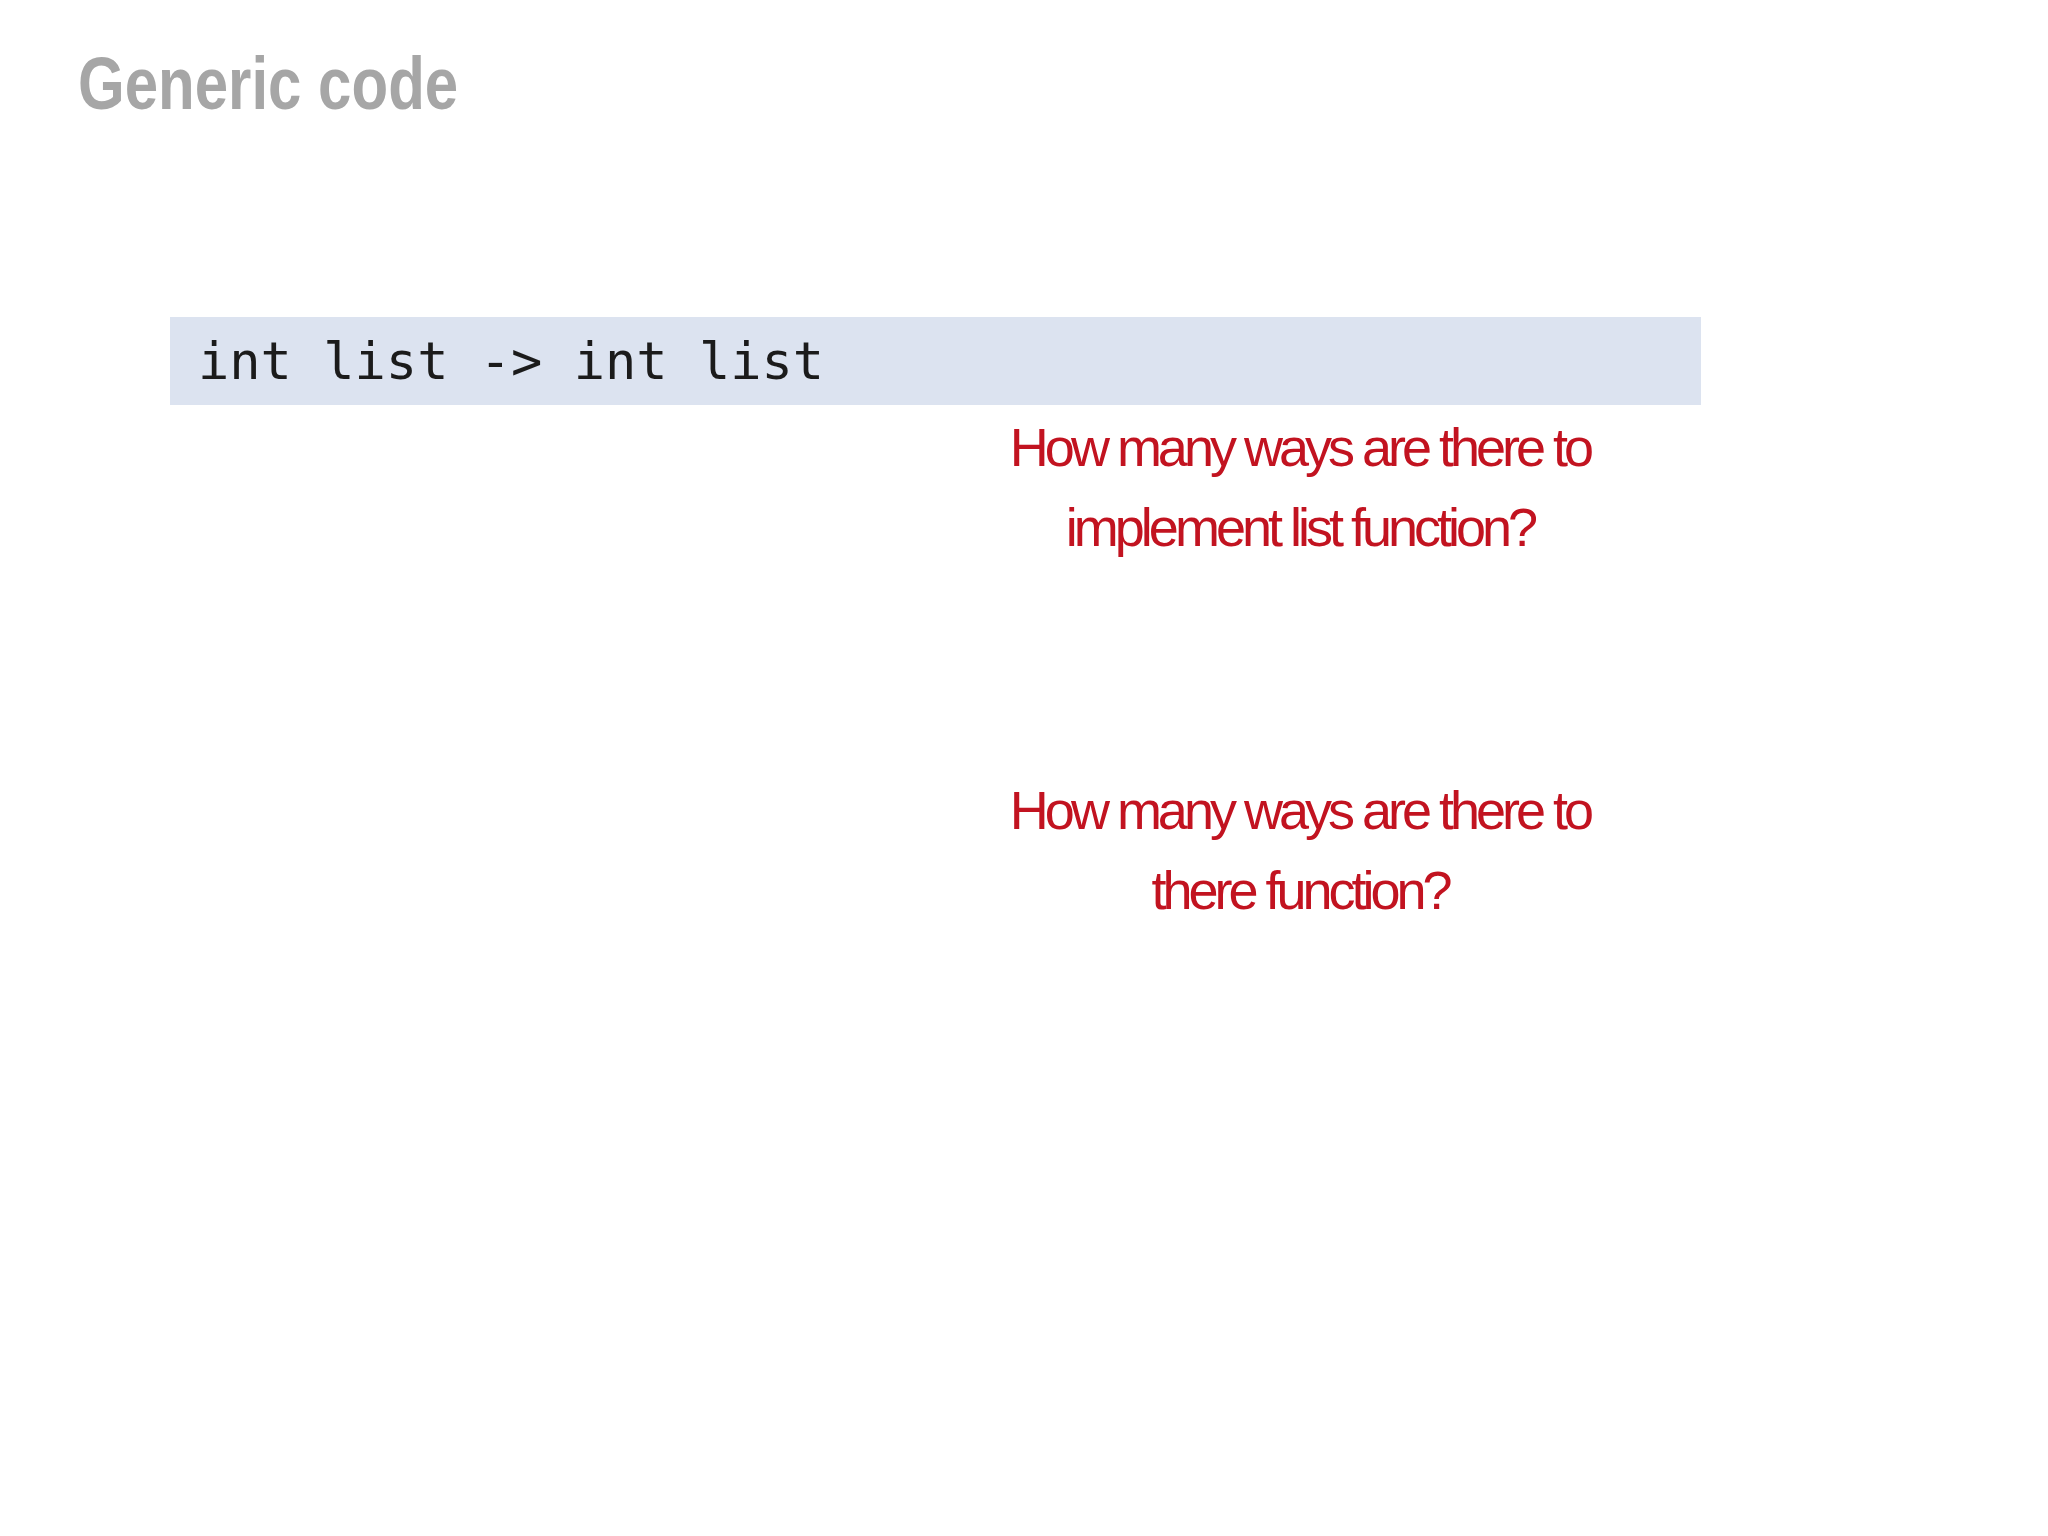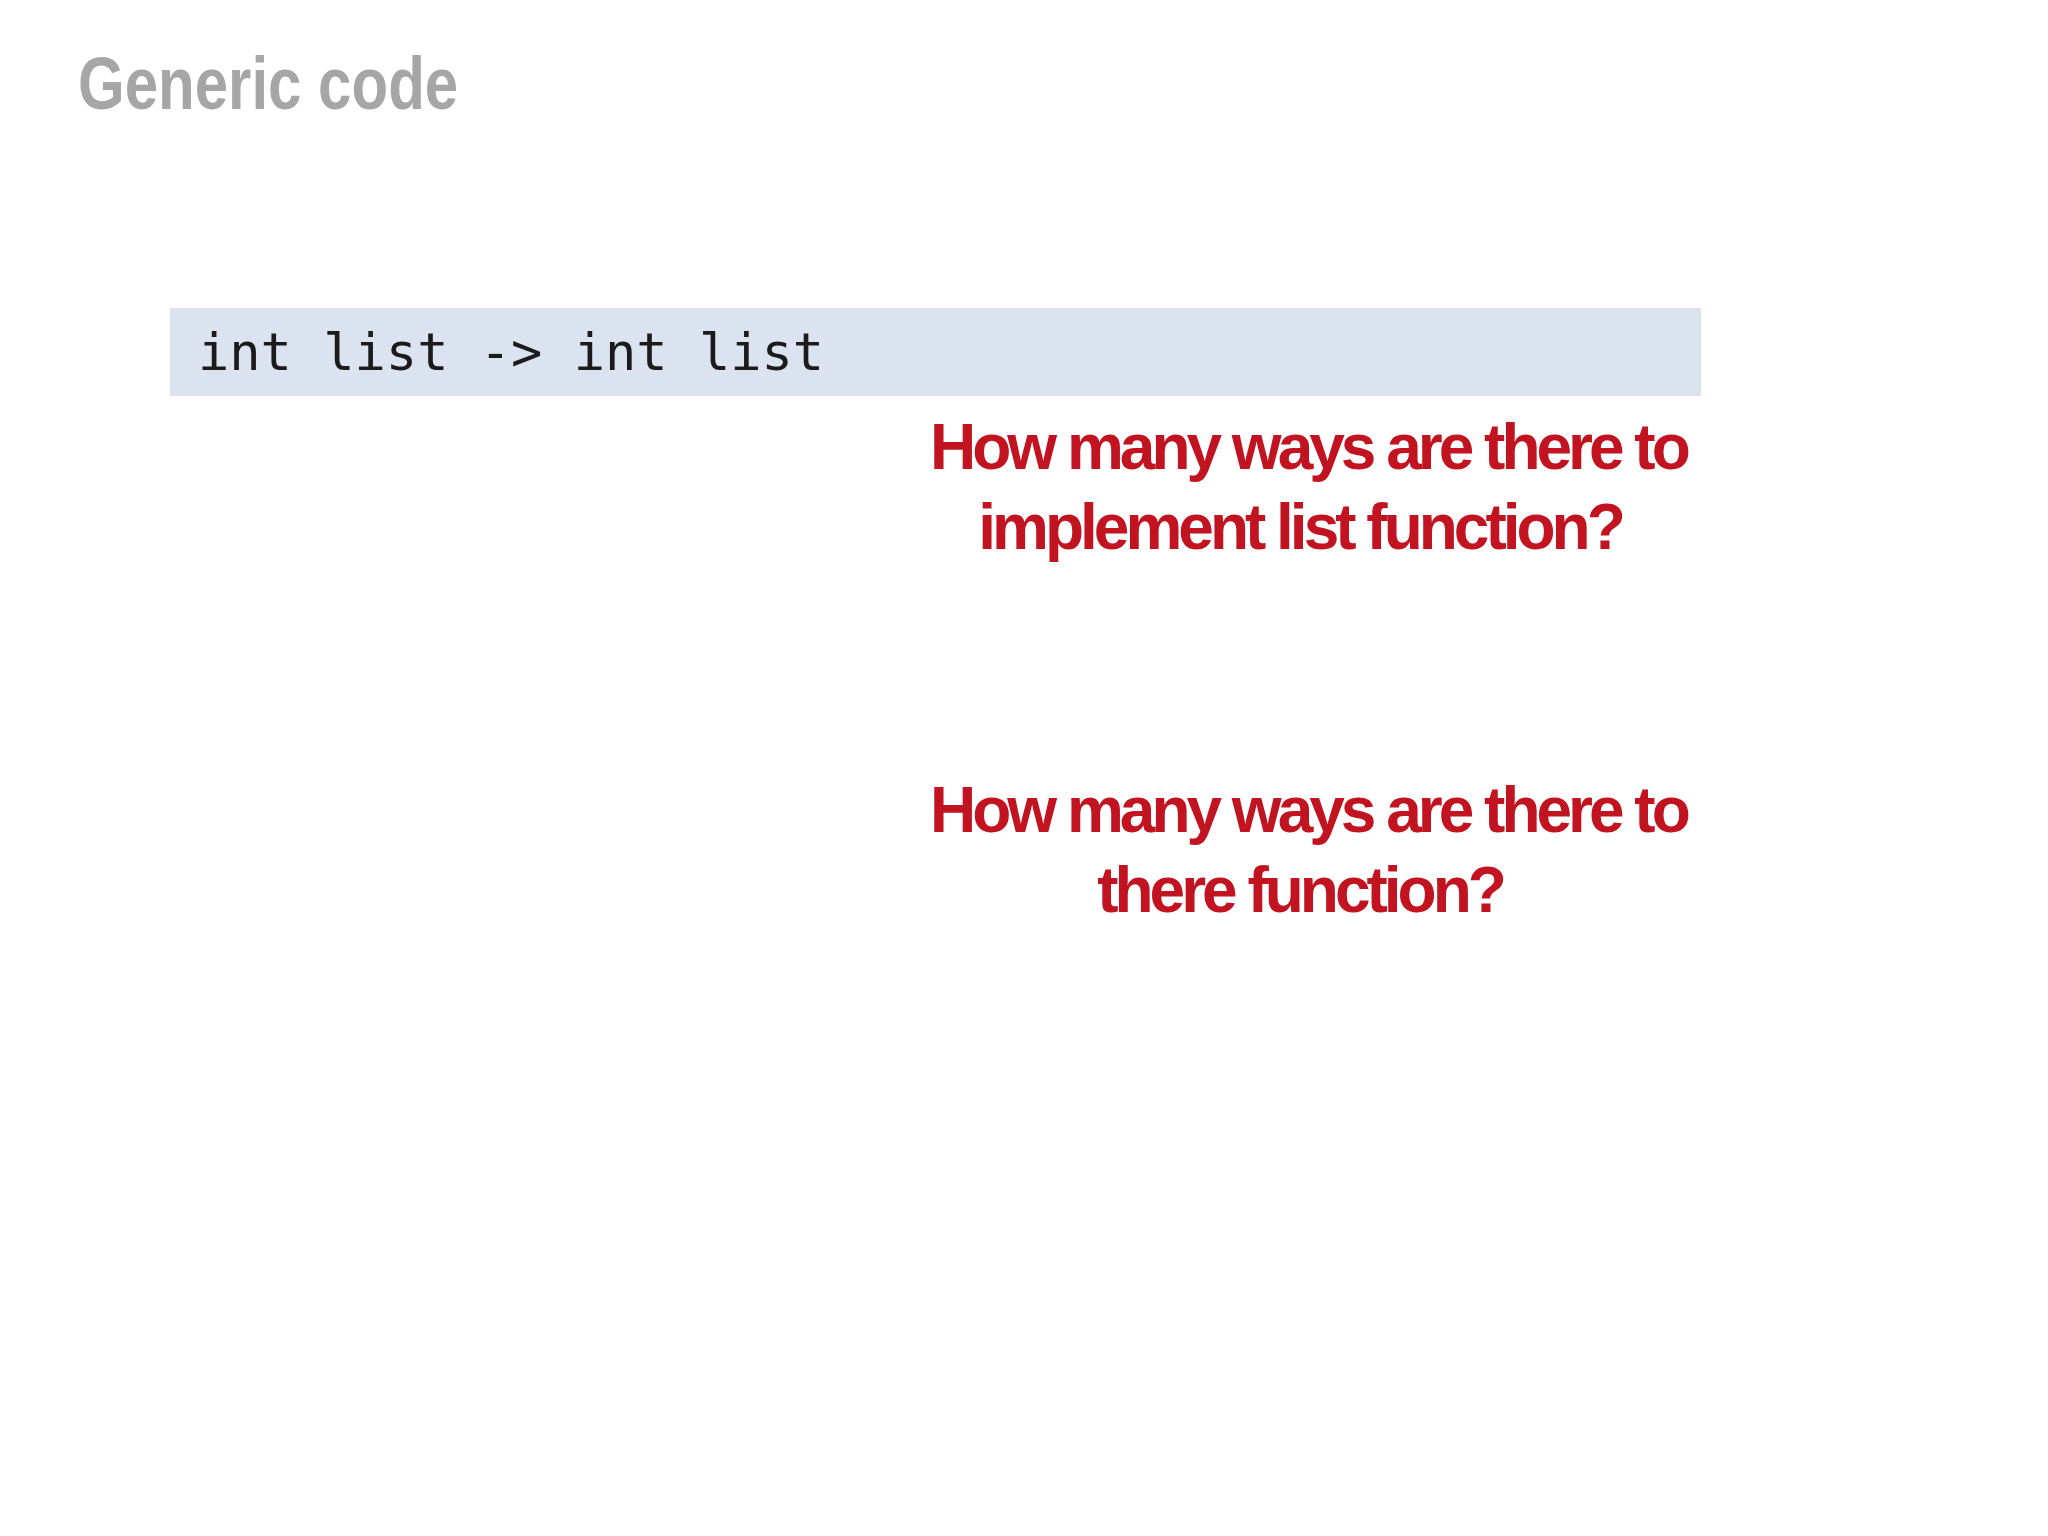--- a/index.html
+++ b/index.html
@@ -30,37 +30,37 @@
   }
   .code-block {
     position: absolute;
     left: 170px;
     width: 1531px;
     height: 88px;
     background: var(--code-bg, #dce3f0);
     display: flex;
     align-items: center;
   }
-  .code-block-1 { top: 308px; }
+  .code-block-1 { top: 317px; }
   .code-block-2 { top: 672px; }
   .code-text {
     font-family: "DejaVu Sans Mono", monospace;
     font-size: 52px;
     color: var(--code-text, #1b1b1b);
     padding-left: 28px;
     white-space: pre;
   }
   .red-note {
     position: absolute;
     left: 930px;
     width: 740px;
     text-align: center;
     color: var(--annotation-red, #c21320);
-    font-size: 64px;
-    font-weight: bold;
+    font-size: 54px;
+    font-weight: normal;
     letter-spacing: -4px;
     line-height: 80px;
   }
   .red-note-1 { top: 407px; }
   .red-note-2 { top: 770px; }
   .red-note .note-line {
     white-space: nowrap;
   }
 </style>
 </head>

